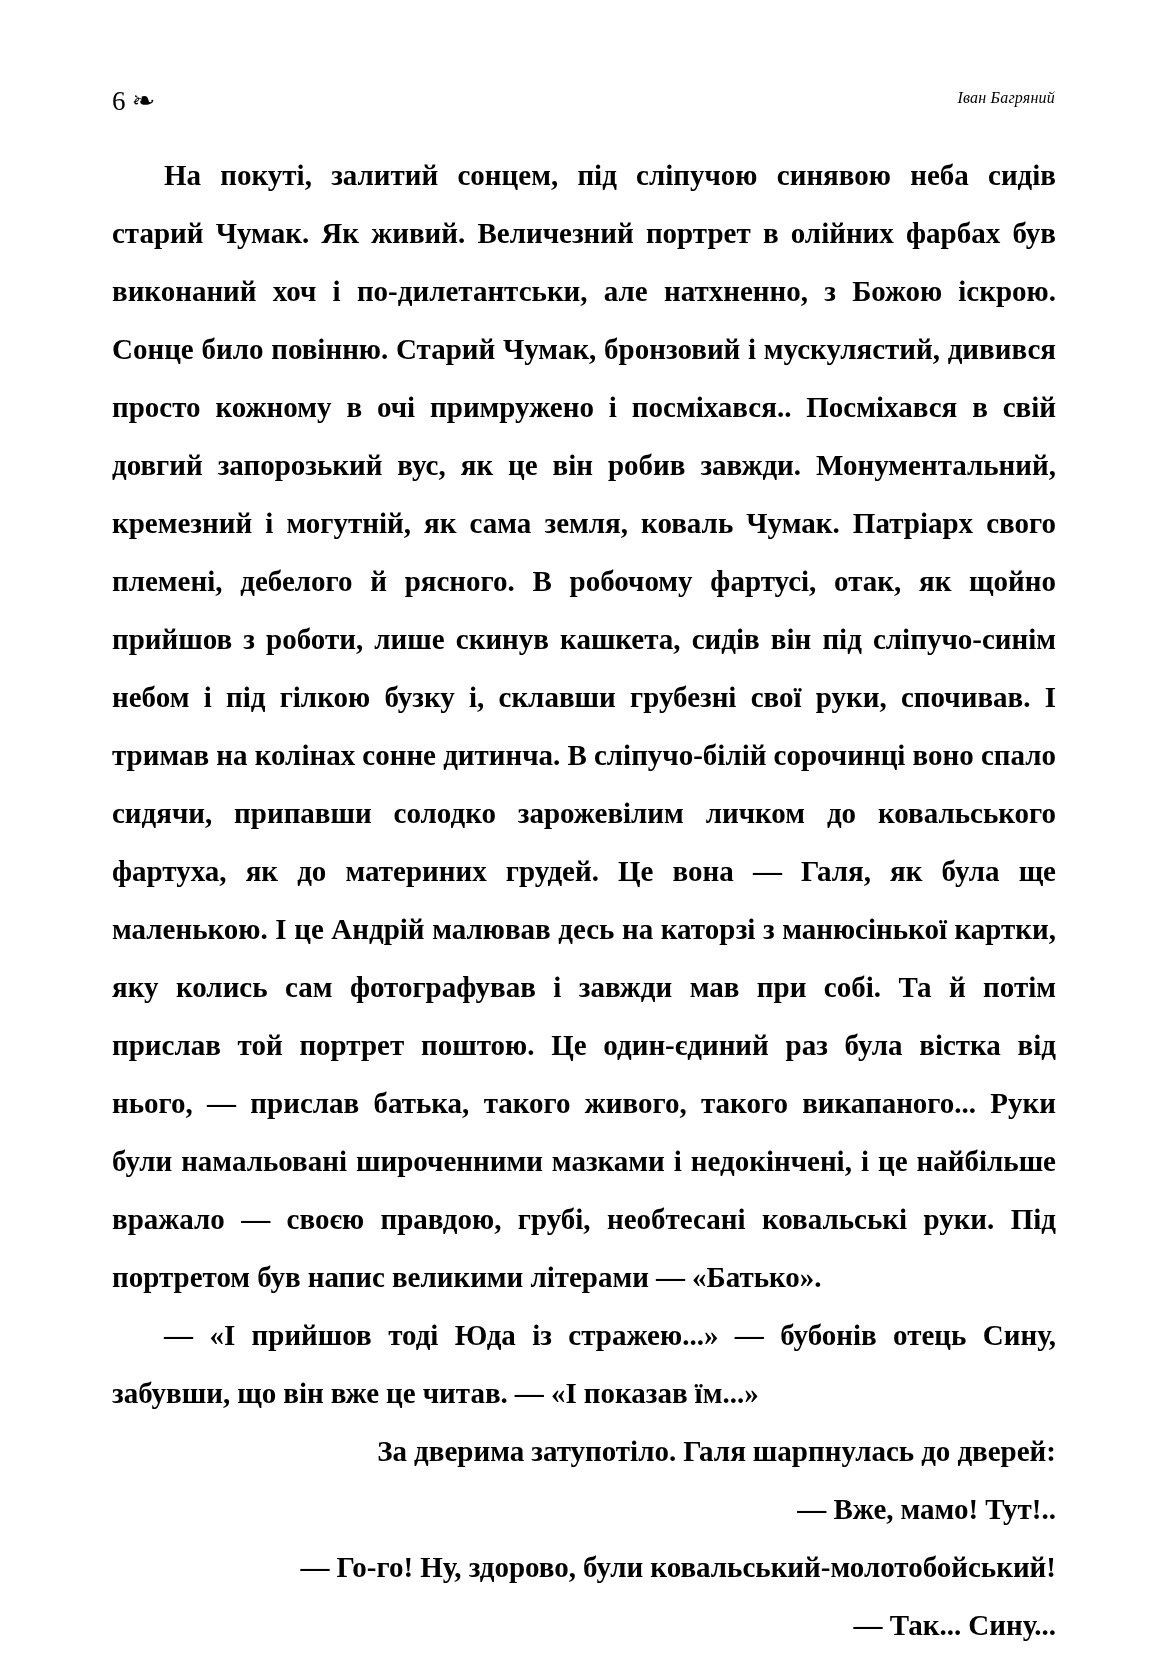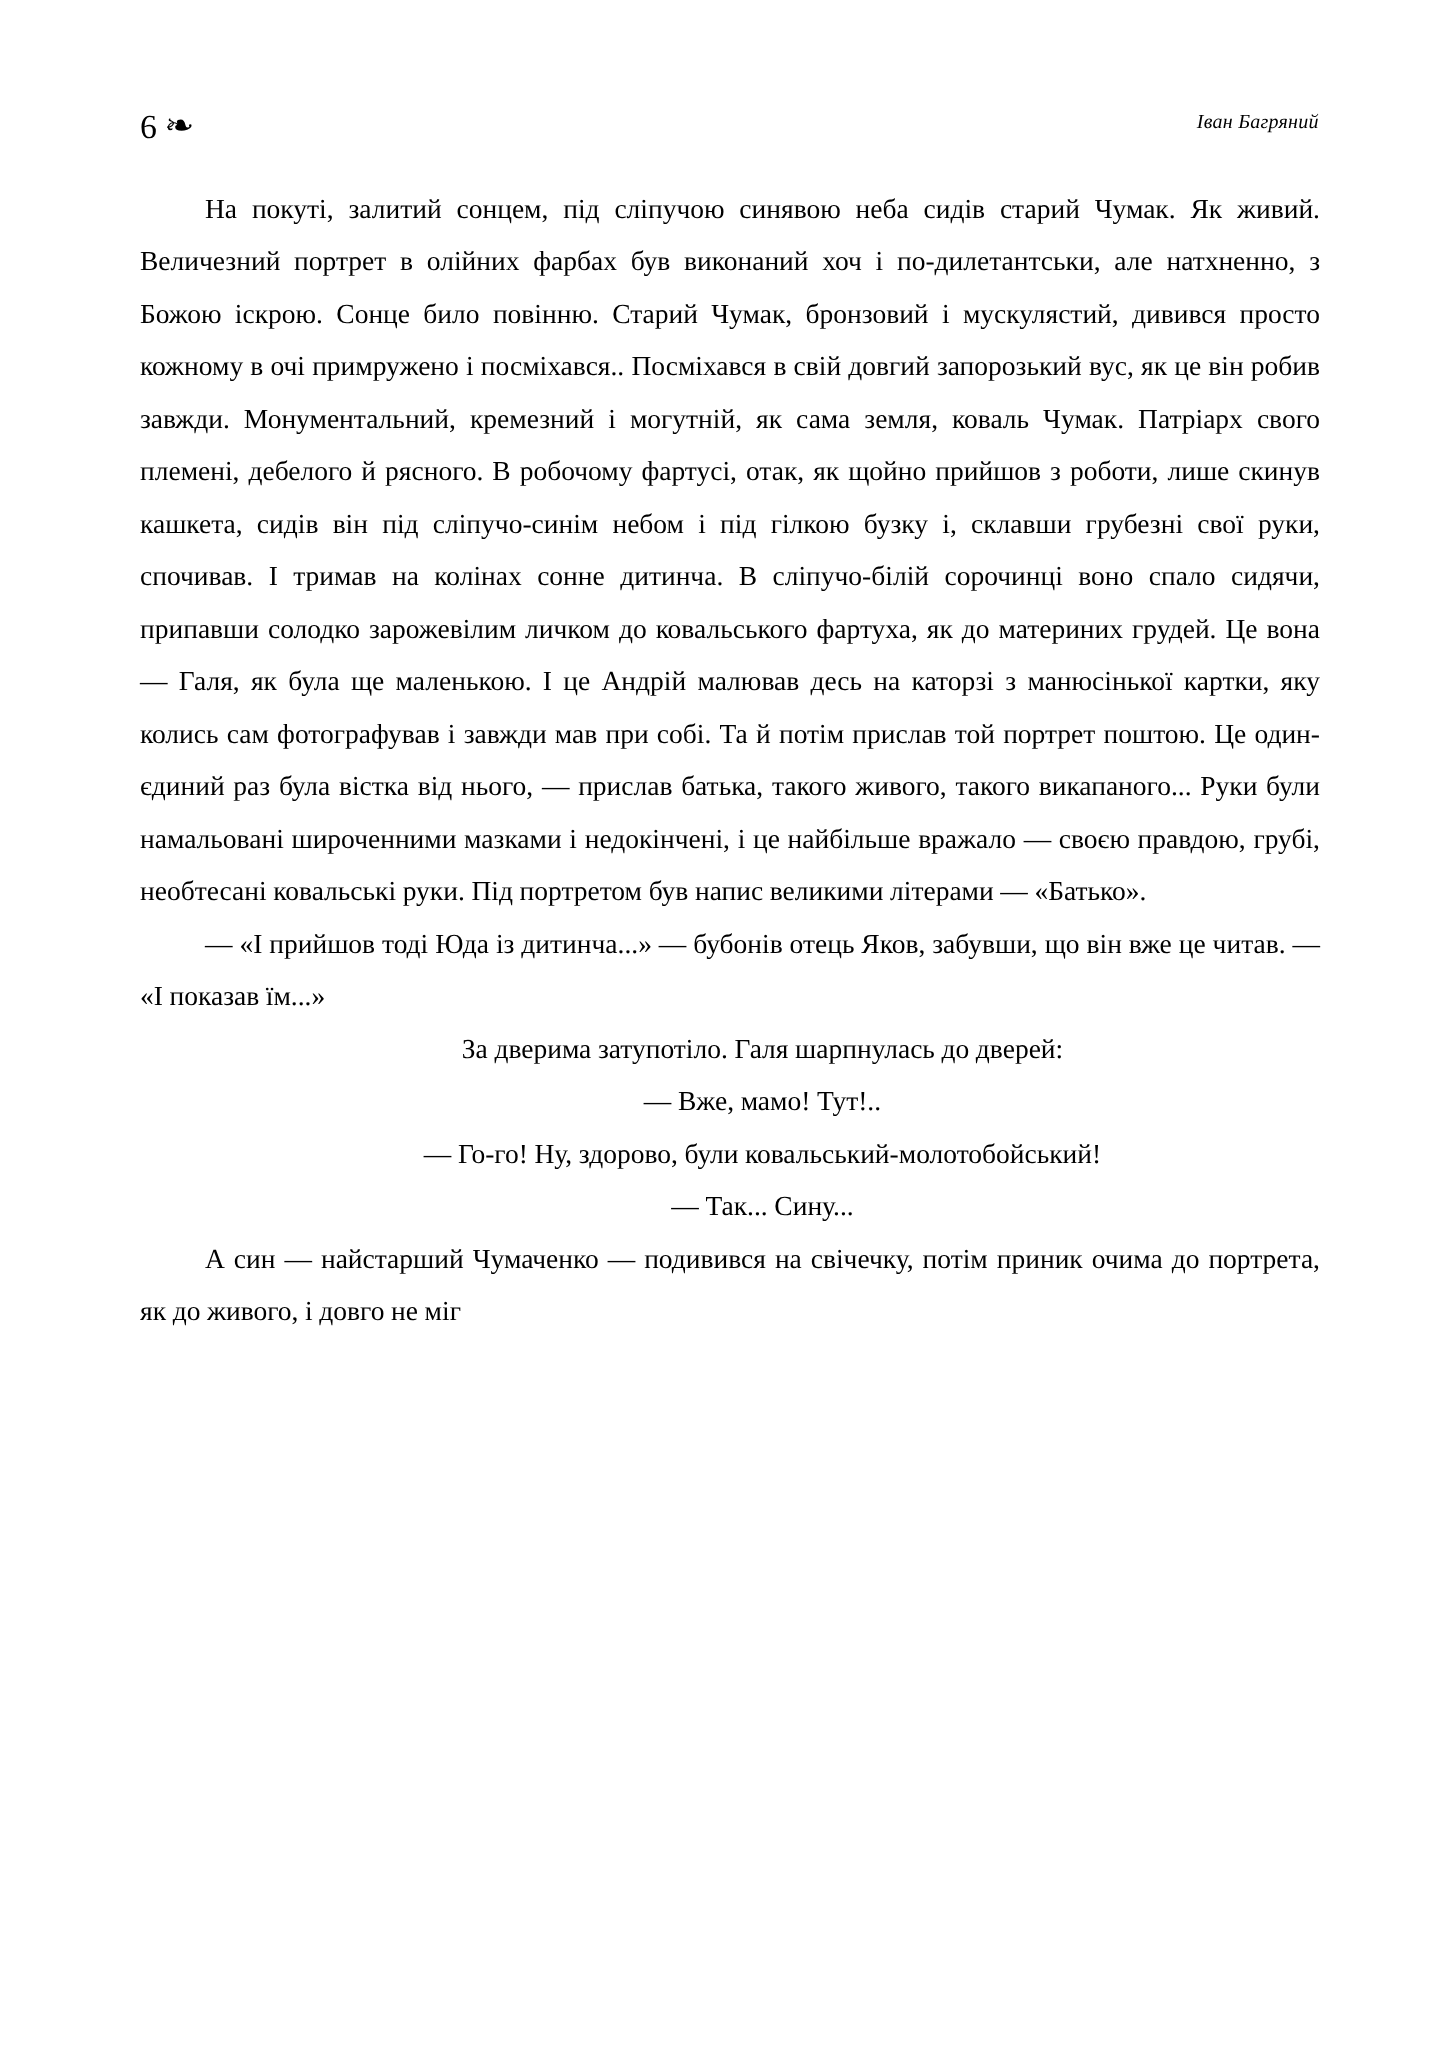--- a/index.html
+++ b/index.html
@@ -70,49 +70,50 @@
     position: absolute;
     left: 112px;
     top: 146px;
     width: 944px;
   }
 
   .para {
     margin: 0;
     text-align: justify;
     text-justify: inter-word;
-    font-size: 22px;
-    line-height: 42px;
+    font-size: 29px;
+    line-height: 58px;
     text-indent: 52px;
     font-family: "Liberation Serif", "DejaVu Serif", serif;
     font-stretch: condensed;
     transform-origin: left top;
     hyphens: manual;
     word-spacing: -0.2px;
+    font-weight: bold;
   }
   .para.short {
-    text-align: center;
+    text-align: right;
   }
 </style>
 </head>
 <body>
 
 <div class="page">
 
   <div class="running-head">
     <div class="folio-group">
       <span class="folio">6</span>
       <span class="fleuron">❧</span>
     </div>
     <div class="head-author">Іван Багряний</div>
   </div>
 
   <div class="text-block">
     <p class="para">На покуті, залитий сонцем, під сліпучою синявою неба сидів старий Чумак. Як живий. Величезний портрет в олійних фарбах був виконаний хоч і по-дилетантськи, але натхненно, з Божою іскрою. Сонце било повінню. Старий Чумак, бронзовий і мускулястий, дивився просто кожному в очі примружено і посміхався.. Посміхався в свій довгий запорозький вус, як це він робив завжди. Монументальний, кремезний і могутній, як сама земля, коваль Чумак. Патріарх свого племені, дебелого й рясного. В робочому фартусі, отак, як щойно прийшов з роботи, лише скинув кашкета, сидів він під сліпучо-синім небом і під гілкою бузку і, склавши грубезні свої руки, спочивав. І тримав на колінах сонне дитинча. В сліпучо-білій сорочинці воно спало сидячи, припавши солодко зарожевілим личком до ковальського фартуха, як до материних грудей. Це вона — Галя, як була ще маленькою. І це Андрій малював десь на каторзі з манюсінької картки, яку колись сам фотографував і завжди мав при собі. Та й потім прислав той портрет поштою. Це один-єдиний раз була вістка від нього, — прислав батька, такого живого, такого викапаного... Руки були намальовані широченними мазками і недокінчені, і це найбільше вражало — своєю правдою, грубі, необтесані ковальські руки. Під портретом був напис великими літерами — «Батько».</p>
-    <p class="para">— «І прийшов тоді Юда із дитинча...» — бубонів отець Яков, забувши, що він вже це читав. — «І показав їм...»</p>
+    <p class="para">— «І прийшов тоді Юда із стражею...» — бубонів отець Сину, забувши, що він вже це читав. — «І показав їм...»</p>
     <p class="para short">За дверима затупотіло. Галя шарпнулась до дверей:</p>
     <p class="para short">— Вже, мамо! Тут!..</p>
     <p class="para short">— Го-го! Ну, здорово, були ковальський-молотобойський!</p>
     <p class="para short">— Так... Сину...</p>
     <p class="para">А син — найстарший Чумаченко — подивився на свічечку, потім приник очима до портрета, як до живого, і довго не міг</p>
   </div>
 
 </div>
 
 </body></html>

